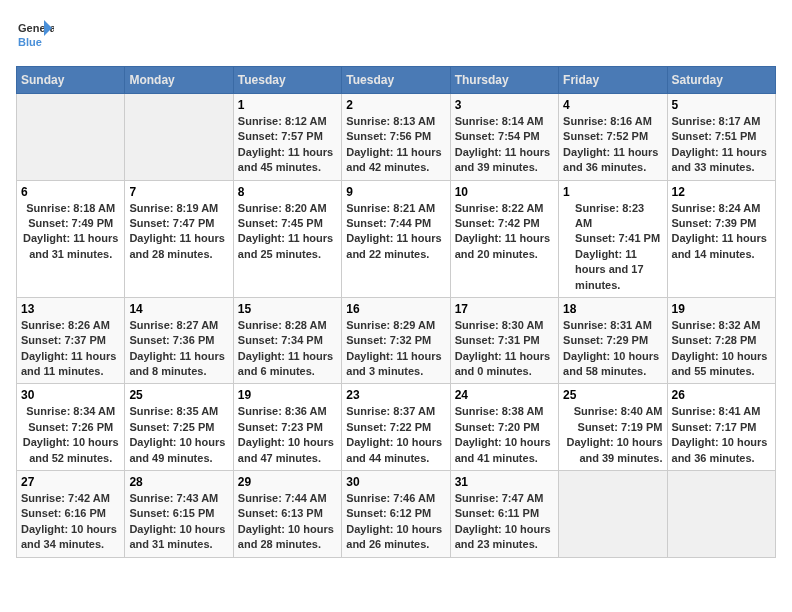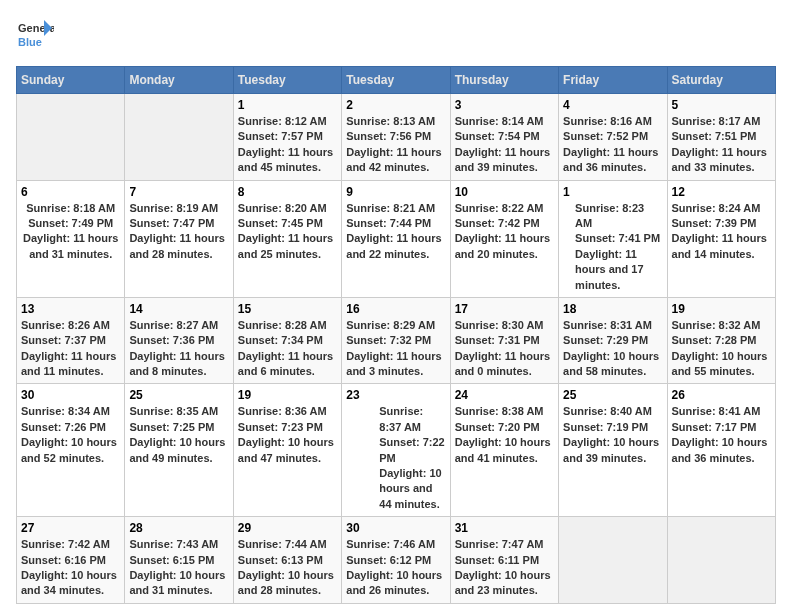--- a/index.html
+++ b/index.html
@@ -223,51 +223,51 @@
         <td>
           <span class="day-number">19</span>
           <div class="day-info" style="white-space: pre-line;">Sunrise: 8:32 AM
 Sunset: 7:28 PM
 Daylight: 10 hours and 55 minutes.</div>
         </td>
       </tr>
       <tr>
         <td>
           <span class="day-number">30</span>
-          <div class="day-info" style="white-space: pre-line;">Sunrise: 8:34 AM
+          <div class="day-info" style="white-space: pre-line; text-align: center;">Sunrise: 8:34 AM
 Sunset: 7:26 PM
 Daylight: 10 hours and 52 minutes.</div>
         </td>
         <td>
           <span class="day-number">25</span>
           <div class="day-info" style="white-space: pre-line;">Sunrise: 8:35 AM
 Sunset: 7:25 PM
 Daylight: 10 hours and 49 minutes.</div>
         </td>
         <td>
           <span class="day-number">19</span>
           <div class="day-info" style="white-space: pre-line;">Sunrise: 8:36 AM
 Sunset: 7:23 PM
 Daylight: 10 hours and 47 minutes.</div>
         </td>
         <td>
           <span class="day-number">23</span>
-          <div class="day-info" style="white-space: pre-line; margin-left: 33px;">Sunrise: 8:37 AM
+          <div class="day-info" style="white-space: pre-line;">Sunrise: 8:37 AM
 Sunset: 7:22 PM
 Daylight: 10 hours and 44 minutes.</div>
         </td>
         <td>
           <span class="day-number">24</span>
           <div class="day-info" style="white-space: pre-line;">Sunrise: 8:38 AM
 Sunset: 7:20 PM
 Daylight: 10 hours and 41 minutes.</div>
         </td>
         <td>
           <span class="day-number">25</span>
-          <div class="day-info" style="white-space: pre-line;">Sunrise: 8:40 AM
+          <div class="day-info" style="white-space: pre-line; text-align: right;">Sunrise: 8:40 AM
 Sunset: 7:19 PM
 Daylight: 10 hours and 39 minutes.</div>
         </td>
         <td>
           <span class="day-number">26</span>
           <div class="day-info" style="white-space: pre-line;">Sunrise: 8:41 AM
 Sunset: 7:17 PM
 Daylight: 10 hours and 36 minutes.</div>
         </td>
       </tr>

